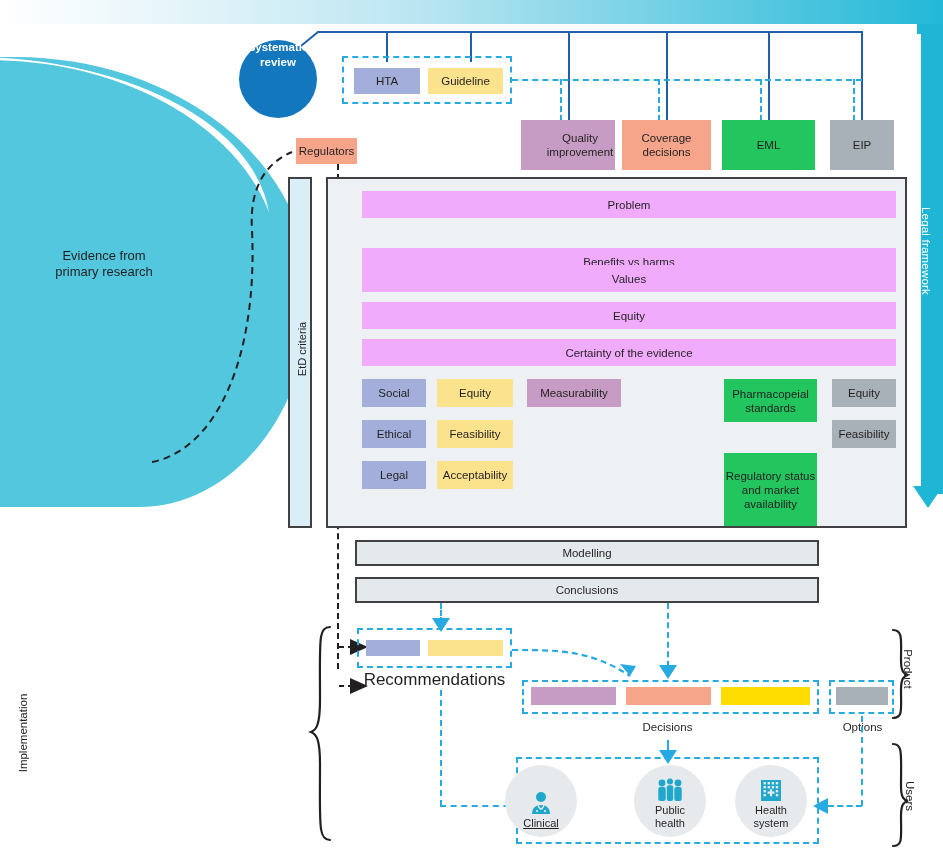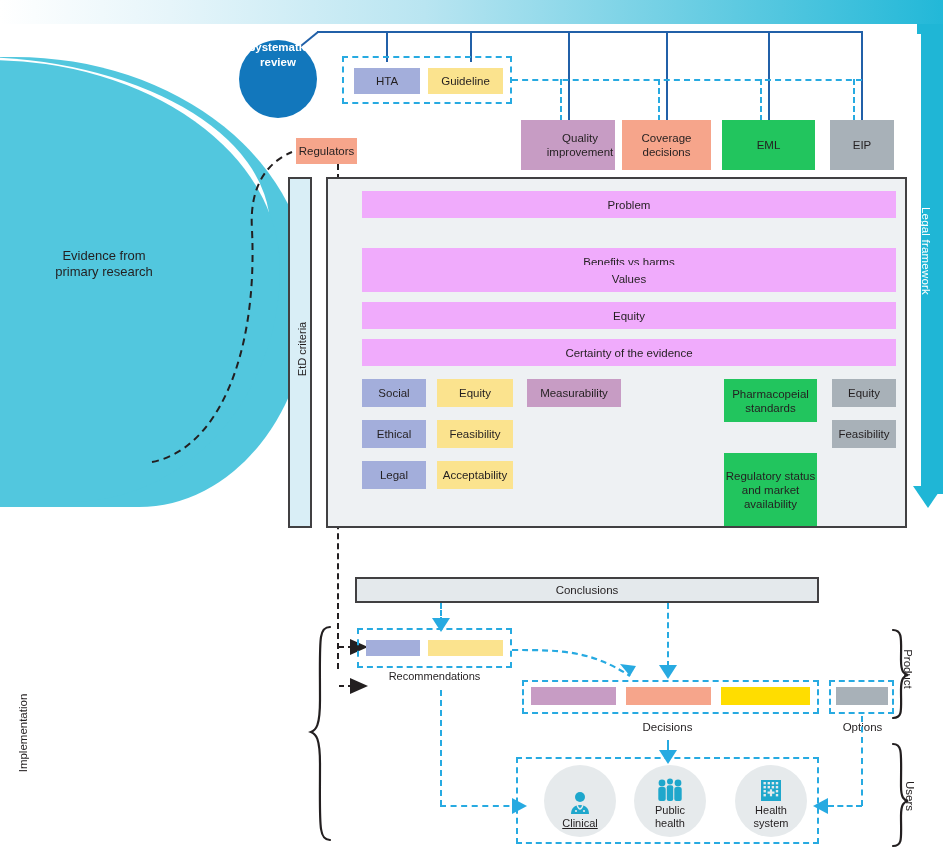--- a/index.html
+++ b/index.html
@@ -68,21 +68,21 @@
   .tick{position:absolute;height:0;border-top:2px dashed #231f20;width:14px;}
 
   
   #modelling{left:355px;top:540px;width:464px;height:26px;}
   #conclusions{left:355px;top:577px;width:464px;height:26px;}
 
   
   #recgrp{left:357px;top:628px;width:155px;height:40px;}
   #rec-a{left:366px;top:640px;width:54px;height:16px;}
   #rec-b{left:428px;top:640px;width:75px;height:16px;}
-  #rec-lbl{left:352px;top:670px;width:165px;text-align:center;font-size:11px;color:#231f20;}
+  #rec-lbl{left:352px;top:670px;width:165px;text-align:center;font-size:17px;color:#231f20;}
 
   
   #decgrp{left:522px;top:680px;width:297px;height:34px;}
   #dec-a{left:531px;top:687px;width:85px;height:18px;}
   #dec-b{left:626px;top:687px;width:85px;height:18px;}
   #dec-c{left:721px;top:687px;width:89px;height:18px;}
   #dec-lbl{left:575px;top:721px;width:185px;text-align:center;font-size:11.5px;color:#231f20;}
 
   
   #optgrp{left:829px;top:680px;width:65px;height:34px;}
@@ -214,20 +214,21 @@
     <div class="abs bx mauve" style="left:199px;top:200px;width:94px;height:28px;">Measurability</div>
 
 
     <div class="abs bx goldy" style="left:396px;top:200px;width:93px;height:43px;">Pharmacopeial standards</div>
     <div class="abs bx goldy" style="left:396px;top:256px;width:93px;height:73px;margin-top:18px;">Regulatory status and market availability</div>
 
     <div class="abs bx greyb" style="left:504px;top:200px;width:64px;height:28px;">Equity</div>
     <div class="abs bx greyb" style="left:504px;top:241px;width:64px;height:28px;">Feasibility</div>
   </div>
 
+  <div class="abs bx greyline" id="modelling">Modelling</div>
   <div class="abs bx greyline" id="conclusions">Conclusions</div>
 
   <div class="abs" style="left:440px;top:603px;width:0;height:20px;border-left:2px dashed #27aae1;"></div>
   <svg class="ov">
     <polygon points="441,632 432,618 450,618" fill="#27aae1"></polygon>
     <polygon points="668,679 659,665 677,665" fill="#27aae1"></polygon>
     <polygon points="668,764 659,750 677,750" fill="#27aae1"></polygon>
   </svg>
   <div class="abs" style="left:667px;top:603px;width:0;height:64px;border-left:2px dashed #27aae1;"></div>
   <div class="abs" style="left:667px;top:740px;width:0;height:12px;border-left:2px dashed #27aae1;"></div>
@@ -252,21 +253,21 @@
 
   <div class="abs dashcy" id="optgrp"></div>
   <div class="abs" id="opt-a" style="background:#a8b1b8;"></div>
   <div class="abs" id="opt-lbl">Options</div>
 
   <div class="abs" style="left:861px;top:716px;width:0;height:90px;border-left:2px dashed #27aae1;"></div>
   <div class="abs" style="left:828px;top:805px;width:34px;height:0;border-top:2px dashed #27aae1;"></div>
 
   <div class="abs dashcy" id="usrgrp"></div>
 
-  <div class="usr" style="left:544px;text-decoration:underline;">
+  <div class="usr" style="left:505px;text-decoration:underline;">
     <svg width="26" height="24" viewBox="0 0 26 24">
       <circle cx="13" cy="6" r="5" fill="#1fa7cc"></circle>
       <path d="M4 23c0-6 4-9 9-9s9 3 9 9z" fill="#1fa7cc"></path>
       <path d="M10 14c1 3 2 4 3 4s2-1 3-4" stroke="#e6eaec" stroke-width="1.3" fill="none"></path>
       <circle cx="9" cy="20" r="1.1" fill="#e6eaec"></circle>
       <circle cx="17" cy="20" r="1.1" fill="#e6eaec"></circle>
     </svg>
     <span>Clinical</span>
   </div>
 

